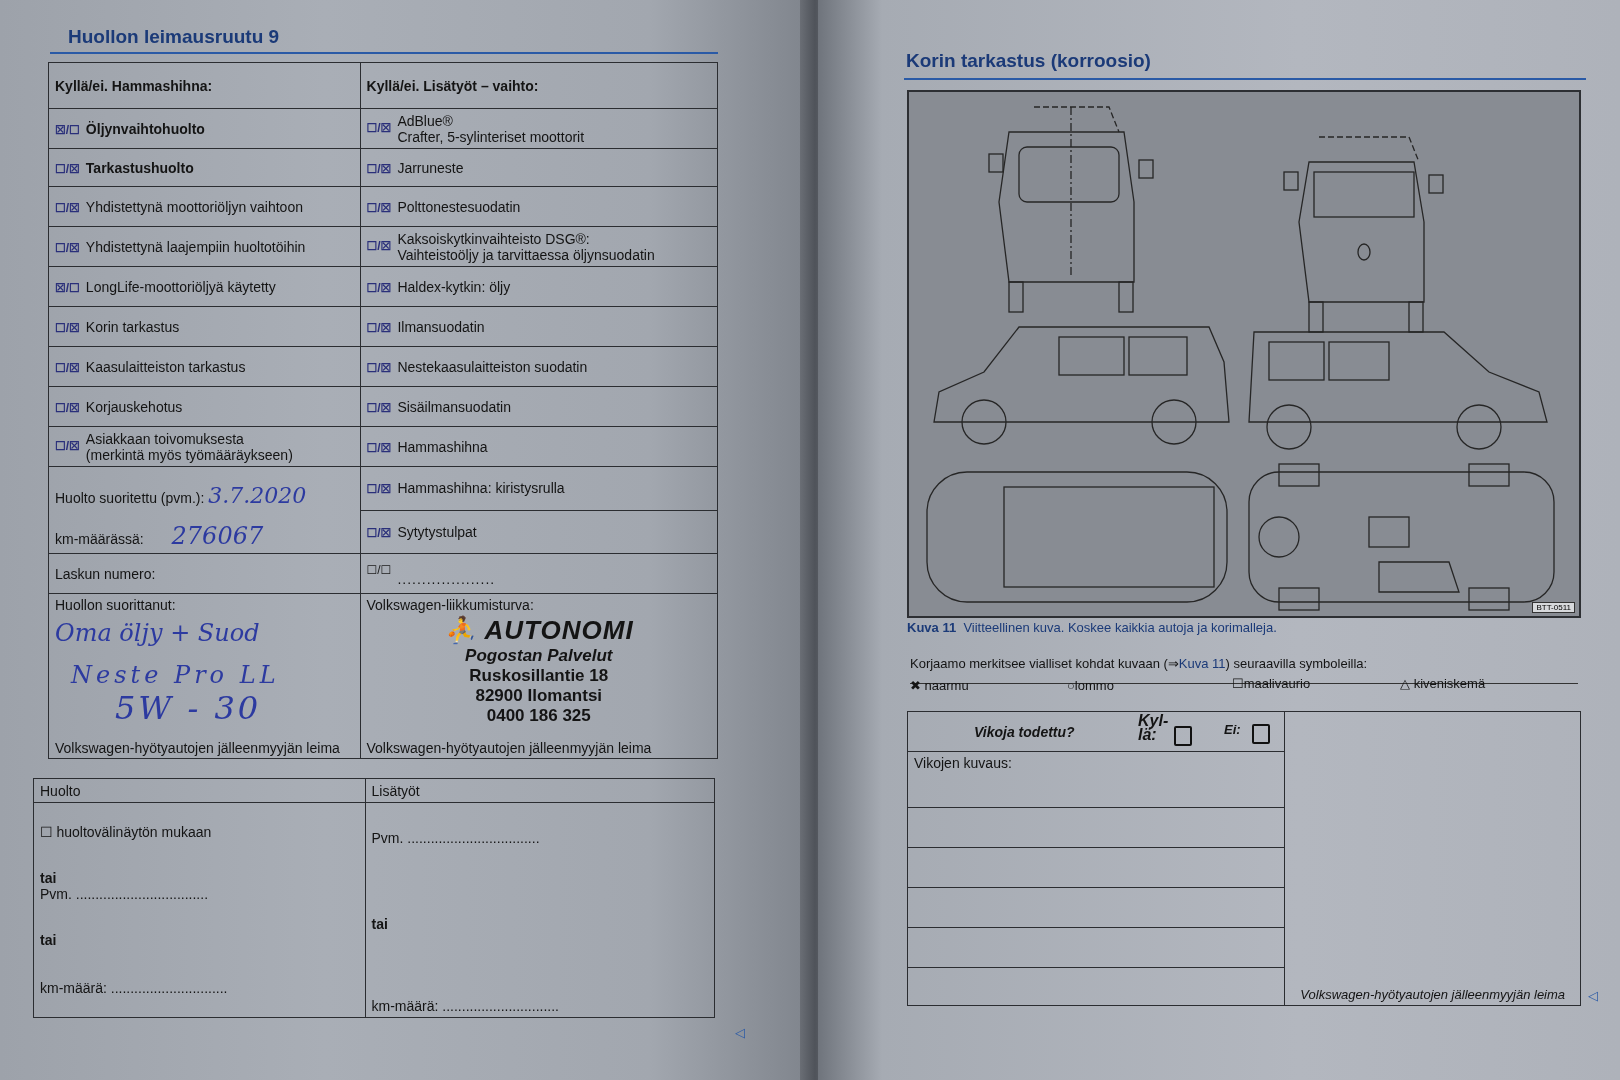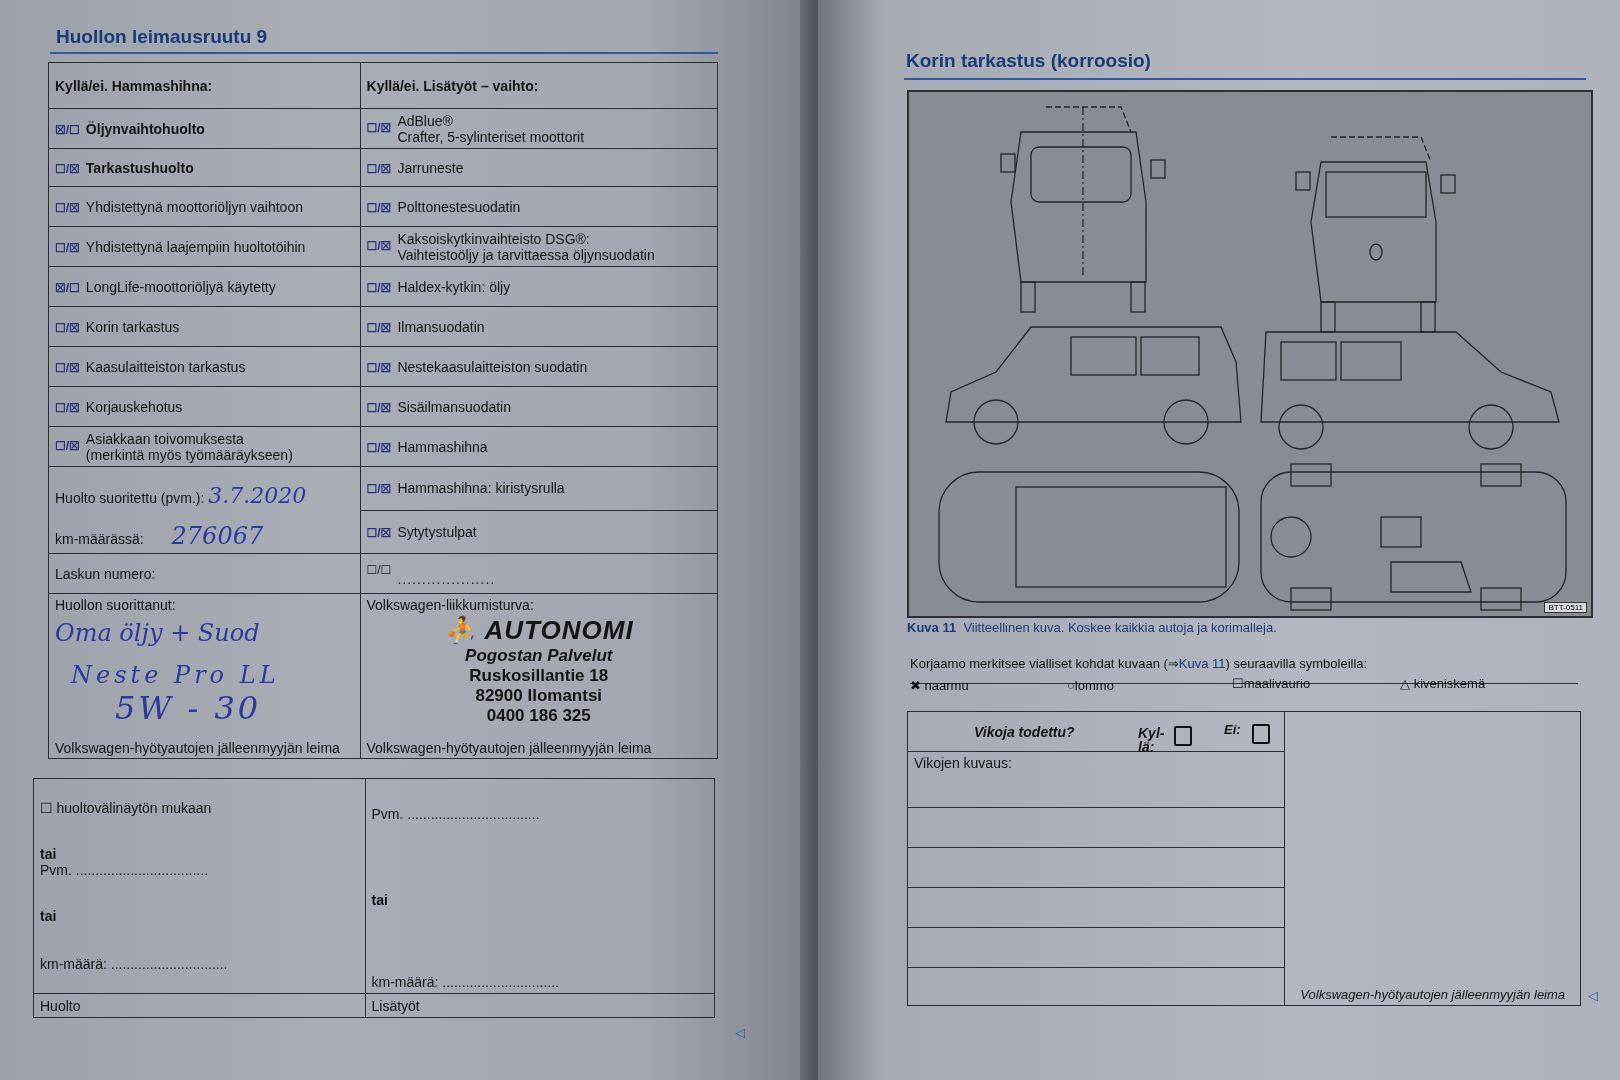--- a/index.html
+++ b/index.html
@@ -10,31 +10,31 @@
   .gutter{position:absolute;left:800px;top:0;width:30px;height:1080px;background:linear-gradient(90deg,#6a6e75,#4f535a 50%,#666a72);}
   .section-title{position:absolute;color:#1b3a78;font-weight:bold;font-size:19px;}
   .title-rule{position:absolute;height:2px;background:#2a5aa6;}
   table.form{position:absolute;border-collapse:collapse;font-size:14px;color:#141414;}
   table.form td{border:1.5px solid #2b2d31;padding:3px 6px;vertical-align:middle;}
   .hdr{font-weight:bold;font-size:14px;}
   .cb{display:inline-block;font-size:12px;margin-right:6px;color:#1a1a1a;white-space:nowrap;}
   .mark{color:#2a2f7a;font-weight:bold;}
   .hand{font-family:"DejaVu Serif",serif;font-style:italic;color:#2c3aa0;}
   .dots{letter-spacing:1px;}
-  .diagram{position:absolute;left:907px;top:90px;width:670px;height:524px;background:#888c93;border:2px solid #2d2f33;padding-left:12px;}
+  .diagram{position:absolute;left:907px;top:90px;width:670px;height:524px;background:#888c93;border:2px solid #2d2f33;}
   .caption{position:absolute;color:#1b3a78;font-size:13px;}
   .legend-row{position:absolute;font-size:13px;color:#141414;}
   .vertical-code{position:absolute;left:846px;top:990px;transform:rotate(-90deg);transform-origin:left top;font-size:11px;color:#111;white-space:nowrap;}
   .arrow-mark{position:absolute;font-size:13px;color:#2a5aa6;}
 </style>
 </head>
 <body>
 
 <div class="page page-left">
-  <div class="section-title" style="left:56px;top:26px;">Huollon leimausruutu 9</div>
+  <div class="section-title" style="left:68px;top:26px;">Huollon leimausruutu 9</div>
   <div class="title-rule" style="left:50px;top:52px;width:668px;"></div>
 
   <table class="form" style="left:48px;top:62px;width:670px;">
     <colgroup>
         <col style="width:312px">
         <col style="width:358px">
       </colgroup>
     <tbody>
         <tr style="height:46px;">
       <td class="hdr">Kyllä/ei. Hammashihna:</td>
@@ -112,37 +112,37 @@
     </tr>
   </tbody>
     </table>
 
   <table class="form" style="left:33px;top:778px;width:682px;">
     <colgroup>
         <col style="width:332px">
         <col style="width:350px">
       </colgroup>
     <tbody>
+    <tr style="height:24px;">
+      <td>Huolto</td>
+      <td>Lisätyöt</td>
+    </tr>
     <tr style="height:210px;">
       <td style="vertical-align:top;font-size:14px;">
         <div style="margin-top:18px;">☐ huoltovälinäytön mukaan</div>
         <div style="margin-top:30px;font-weight:bold;">tai</div>
         <div>Pvm. ..................................</div>
         <div style="margin-top:30px;font-weight:bold;">tai</div>
         <div style="margin-top:32px;">km-määrä: ..............................</div>
       </td>
       <td style="vertical-align:top;font-size:14px;">
         <div style="margin-top:24px;">Pvm. ..................................</div>
         <div style="margin-top:70px;font-weight:bold;">tai</div>
         <div style="margin-top:66px;">km-määrä: ..............................</div>
       </td>
-    </tr>
-    <tr style="height:24px;">
-      <td>Huolto</td>
-      <td>Lisätyöt</td>
     </tr>
   </tbody>
     </table>
   <div class="arrow-mark" style="left:735px;top:1025px;">◁</div>
 </div>
 
 <div class="gutter"></div>
 <div class="vertical-code">151.5R3.NFZ.71</div>
 
 <div class="page page-right">
@@ -211,21 +211,21 @@
 
 <table class="form" style="left:907px;top:711px;width:674px;">
   <colgroup>
       <col style="width:378px">
       <col style="width:296px">
     </colgroup>
   <tbody>
       <tr style="height:40px;font-style:italic;">
     <td style="position:relative;">
       <span class="hdr" style="margin-left:60px;font-size:14px;">Vikoja todettu?</span>
-      <span style="position:absolute;left:230px;top:14px;font-size:14px;font-weight:bold;white-space:pre;line-height:14px;">Kyl-
+      <span style="position:absolute;left:230px;top:2px;font-size:16px;font-weight:bold;white-space:pre;line-height:14px;">Kyl-
 lä:</span>
       <span style="position:absolute;left:266px;top:14px;width:14px;height:16px;border:2px solid #111;border-radius:2px;"></span>
       <span style="position:absolute;left:316px;top:10px;font-size:13px;font-weight:bold;">Ei:</span>
       <span style="position:absolute;left:344px;top:12px;width:14px;height:16px;border:2px solid #111;border-radius:2px;"></span>
     </td>
     <td rowspan="7" style="vertical-align:bottom;text-align:center;font-size:13px;"><span>Volkswagen-hyötyautojen jälleenmyyjän leima</span></td>
   </tr>
   <tr style="height:56px;">
         <td style="vertical-align:top;font-size:14px;"><span>Vikojen kuvaus:</span></td>
       </tr>

